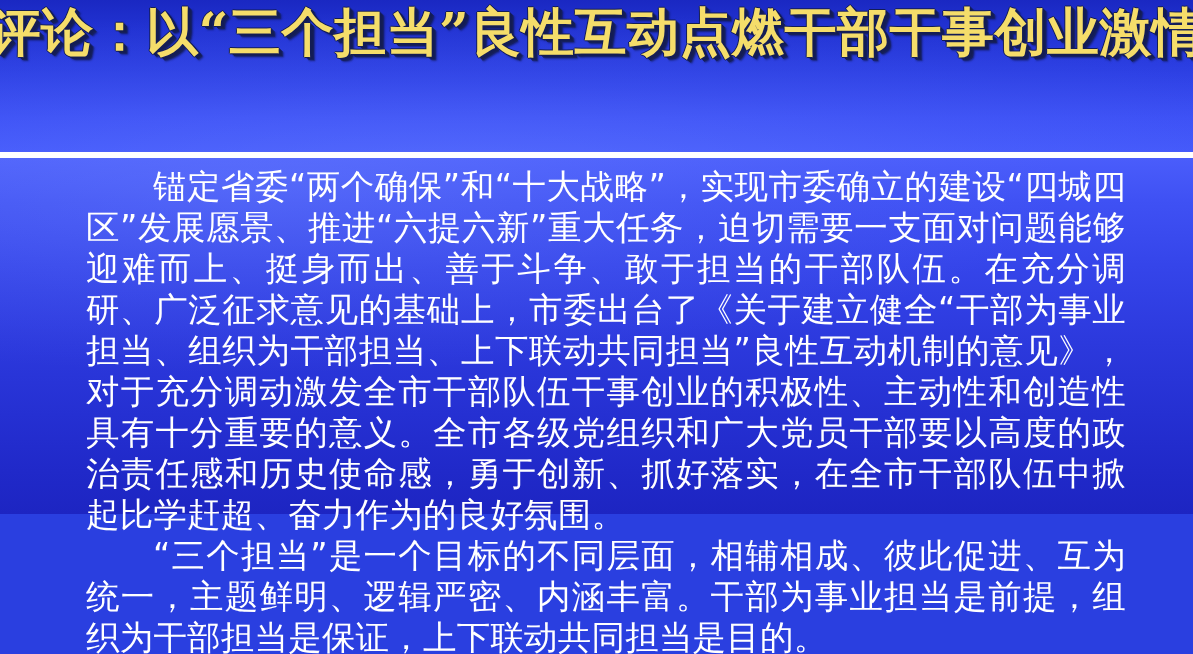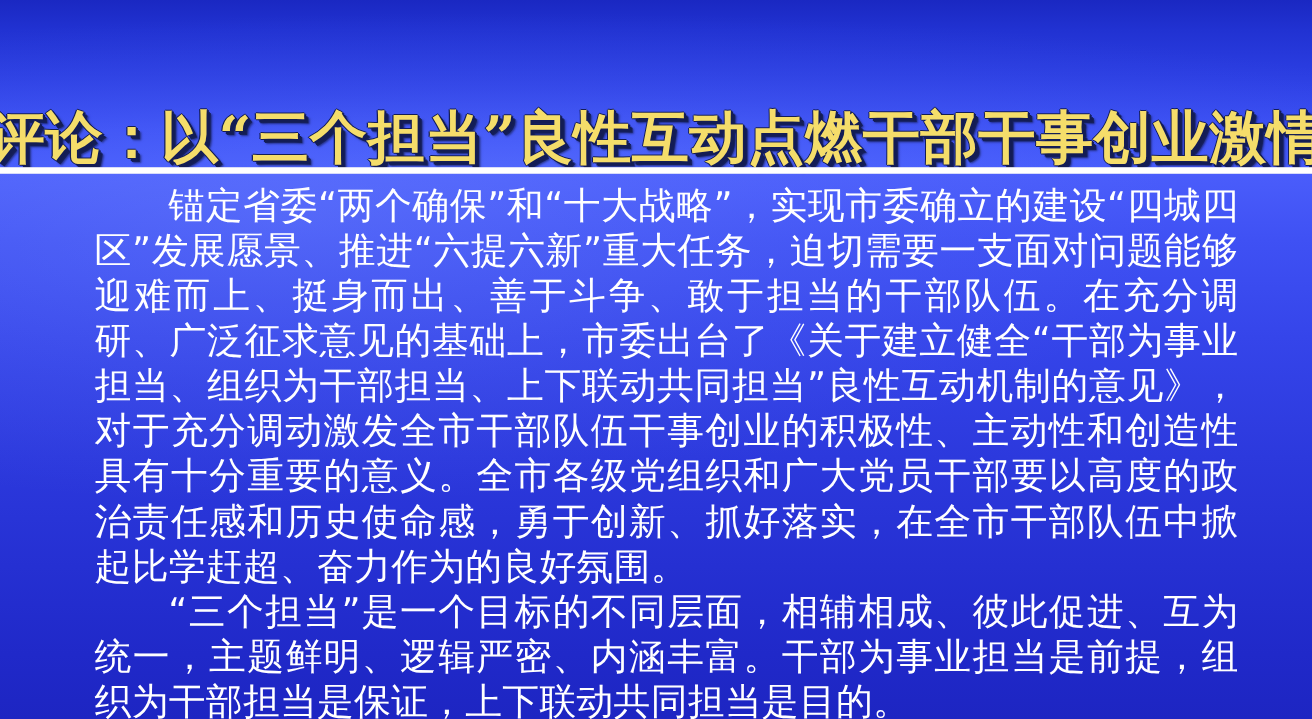--- a/index.html
+++ b/index.html
@@ -48,21 +48,21 @@
     pointer-events: none;
   }
 
   .title-wrap {
     position: absolute;
     left: 0;
     top: 0;
     width: 1193px;
     height: 152px;
     display: flex;
-    align-items: flex-end;
+    align-items: flex-start;
     justify-content: center;
     z-index: 3;
   }
 
   .slide-title {
     font-family: "DejaVu Serif", "Liberation Serif", serif;
     font-weight: 700;
     font-size: 52px;
     line-height: 1;
     letter-spacing: 0.5px;
@@ -91,21 +91,21 @@
     background: #ffffff;
     z-index: 4;
   }
 
   
   .body-panel {
     position: absolute;
     left: 0;
     top: 158px;
     width: 1193px;
-    height: 496px;
+    height: 356px;
     background:
       linear-gradient(to bottom,
         #4a5dfb 0%,
         #3f51f4 12%,
         #3545ea 30%,
         #2c39dd 52%,
         #2530d2 72%,
         #2029c9 88%,
         #1d25c2 100%);
   }

